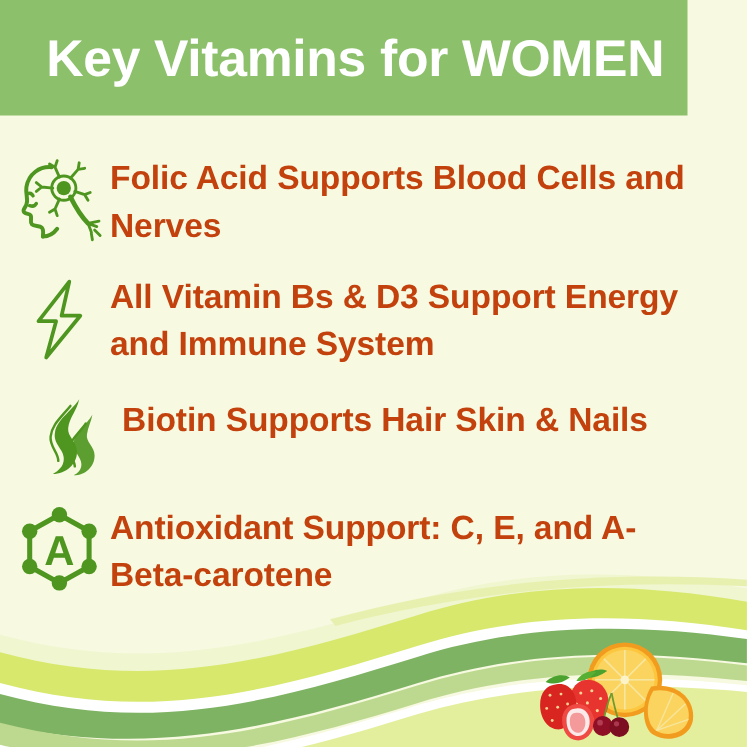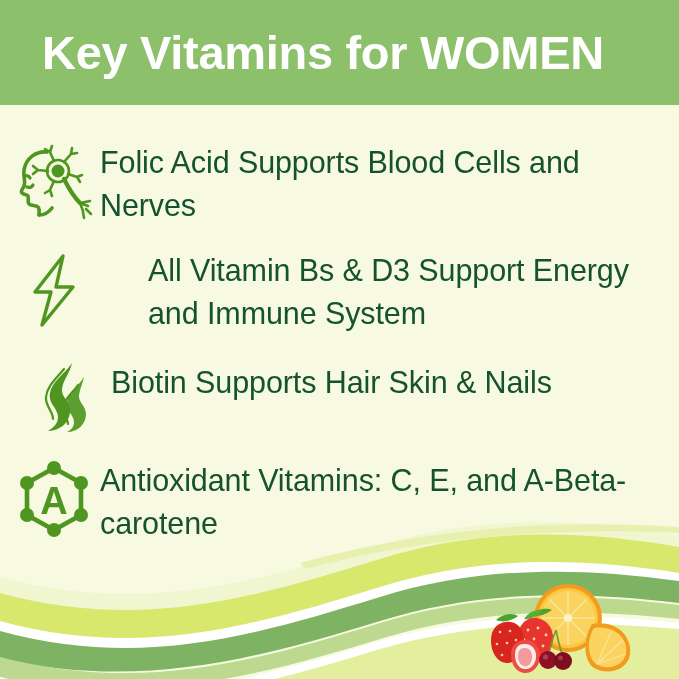--- a/index.html
+++ b/index.html
@@ -19,21 +19,21 @@
     height: 679px;
     background: #f7f9e1;
     overflow: hidden;
   }
 
   
   .header-band {
     position: absolute;
     left: 0;
     top: 0;
-    width: 679px;
+    width: 625px;
     height: 105px;
     background: #8cc06a;
     display: flex;
     align-items: center;
   }
   .header-title {
     color: #ffffff;
     font-size: 47px;
     font-weight: bold;
     letter-spacing: -0.3px;
@@ -59,33 +59,33 @@
   .benefit-icon {
     width: 100px;
     min-width: 100px;
     display: flex;
     justify-content: center;
     align-items: flex-start;
     padding-left: 8px;
     box-sizing: border-box;
   }
   .benefit-text {
-    color: #14532d;
+    color: #c2410c;
     font-size: 30.5px;
-    font-weight: normal;
+    font-weight: bold;
     line-height: 43px;
     letter-spacing: -0.1px;
     max-width: 540px;
     font-family: "Liberation Sans", sans-serif;
   }
 
   
   .row-1 { margin-top: 36px; }
   .row-1 .benefit-icon { padding-top: 2px; }
-  .row-2 { margin-top: 22px; gap: 48px; }
+  .row-2 { margin-top: 22px; }
   .row-2 .benefit-icon { padding-top: 4px; }
   .row-3 { margin-top: 26px; padding-left: 11px; }
   .row-3 .benefit-icon { padding-top: 0px; }
   .row-4 { margin-top: 26px; }
   .row-4 .benefit-icon { padding-top: 2px; }
 
   
   .wave-wrap {
     position: absolute;
     left: 0;
@@ -187,21 +187,21 @@
             <circle cx="38" cy="7" r="7"></circle>
             <circle cx="65" cy="22" r="7"></circle>
             <circle cx="65" cy="54" r="7"></circle>
             <circle cx="38" cy="69" r="7"></circle>
             <circle cx="11" cy="54" r="7"></circle>
             <circle cx="11" cy="22" r="7"></circle>
           </g>
           <text x="38" y="53" text-anchor="middle" font-family="Liberation Sans, sans-serif" font-size="38" font-weight="bold" fill="#4e9620">A</text>
         </svg>
       </div>
-      <div class="benefit-text">Antioxidant Vitamins: C, E, and A-Beta-carotene</div>
+      <div class="benefit-text">Antioxidant Support: C, E, and A-Beta-carotene</div>
     </div>
   </div>
 
   <div class="wave-wrap">
     <svg width="679" height="160" viewBox="0 0 679 160" preserveAspectRatio="none" aria-hidden="true">
 
       <path d="M0 58 C140 96 250 64 380 26 C470 0 560 -4 679 16 L679 40 C560 22 470 26 380 50
                C250 86 140 116 0 80 Z" fill="#f0f6cf"></path>
 
       <path d="M0 74 C140 112 250 80 380 40 C470 12 565 8 679 28 L679 56 C565 38 470 42 380 70

